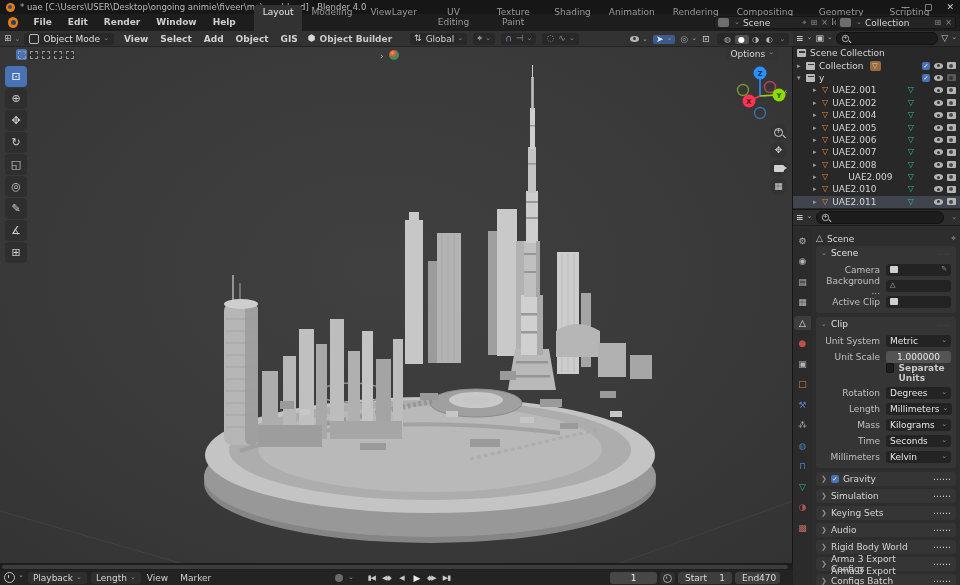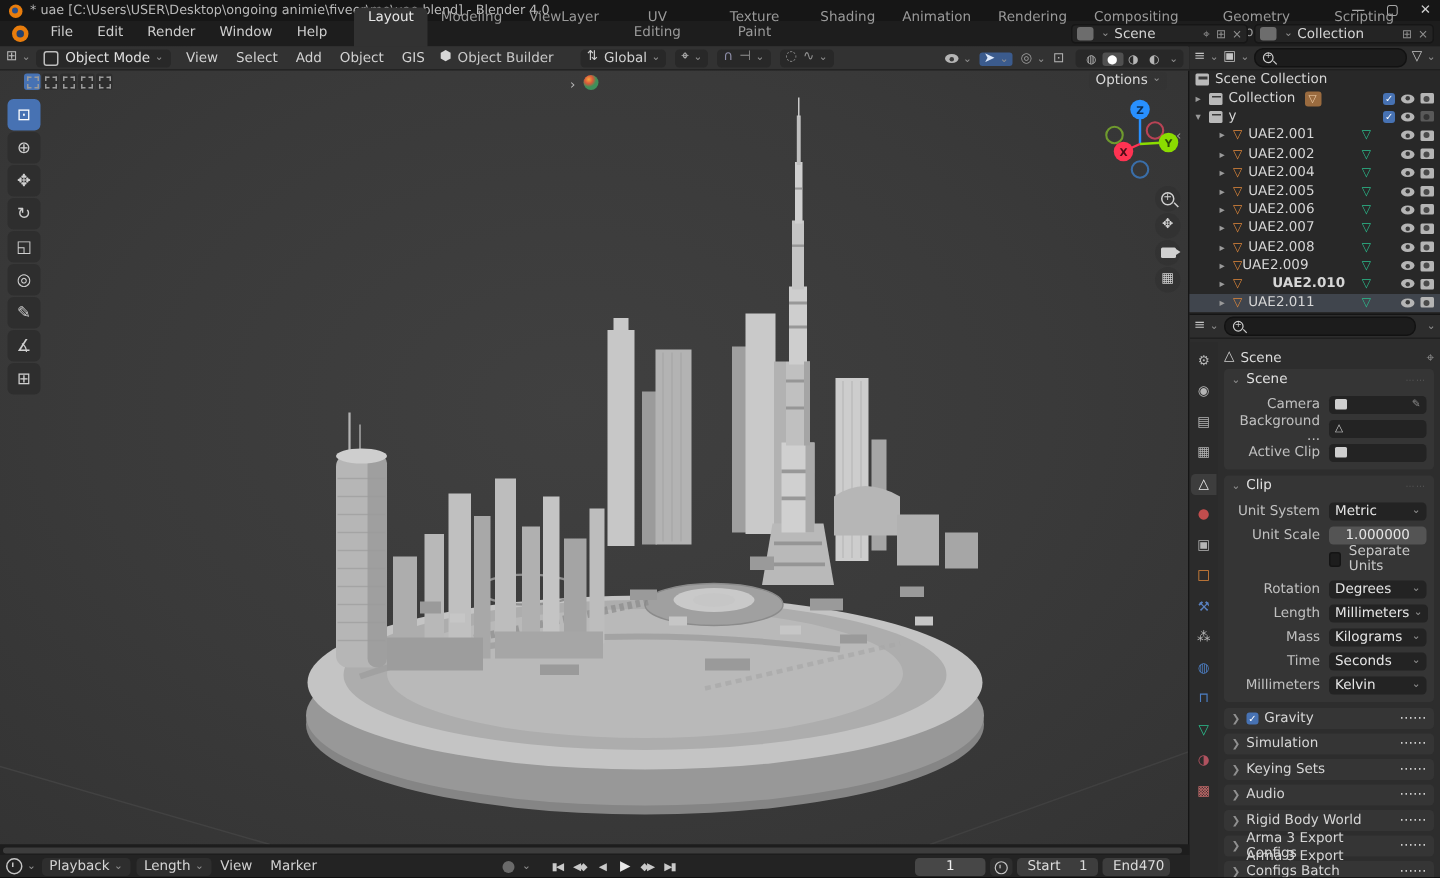--- a/index.html
+++ b/index.html
@@ -1,20 +1,20 @@
 <!DOCTYPE html>
 <html><head>
 <meta charset="utf-8">
 <style>
   html,body{margin:0;padding:0;background:#000;}
   #app{position:relative;width:960px;height:585px;background:#1d1d1d;overflow:hidden;
        font-family:"DejaVu Sans",sans-serif;font-size:9px;color:#c9c9c9;
        -webkit-font-smoothing:antialiased;}
   .r{position:absolute;}
-  .flex{display:flex;align-items:center;}
+  .flex{display:flex;font-weight:bold;}
   .chev{font-size:7px;color:#909090;margin-left:3px;line-height:1;}
   .ico{line-height:1;display:inline-block;}
 
   
   #titlebar{left:0;top:0;width:960px;height:14px;background:#161616;color:#b9b9b9;
             font-size:8.5px;display:flex;align-items:center;padding:0 6px;box-sizing:border-box;}
   #titlebar .logo{width:9px;height:9px;border-radius:50%;background:#e87d0d;margin-right:5px;position:relative;}
   #titlebar .logo::after{content:"";position:absolute;left:2px;top:2px;width:4px;height:4px;border-radius:50%;background:#2a4f8a;}
   #win-controls{margin-left:auto;display:flex;gap:14px;color:#cfcfcf;font-size:9px;}
 
@@ -584,32 +584,32 @@
           <span class="ol-right">
             <span class="tri green" style="margin-right:16px;">▽</span>
             <span class="eye"></span>
             <span class="cam"></span>
           </span>
         </div>
 
         <div class="ol-row obj-row" style="padding-left:20px;">
           <span class="arrow">▸</span>
           <span class="tri orange">▽</span>
-          <span class="obj-label" style="margin-left:0;">UAE2.009</span>
+          <span class="obj-label" style="margin-left:20px;">UAE2.009</span>
           <span class="ol-right">
             <span class="tri green" style="margin-right:16px;">▽</span>
             <span class="eye"></span>
             <span class="cam"></span>
           </span>
         </div>
 
         <div class="ol-row obj-row" style="padding-left:20px;">
           <span class="arrow">▸</span>
           <span class="tri orange">▽</span>
-          <span class="obj-label" style="margin-left:20px;font-weight:bold;">UAE2.010</span>
+          <span class="obj-label" style="margin-left:4px;">UAE2.010</span>
           <span class="ol-right">
             <span class="tri green" style="margin-right:16px;">▽</span>
             <span class="eye"></span>
             <span class="cam"></span>
           </span>
         </div>
 
         <div class="ol-row obj-row active" style="padding-left:20px;">
           <span class="arrow">▸</span>
           <span class="tri orange">▽</span>

